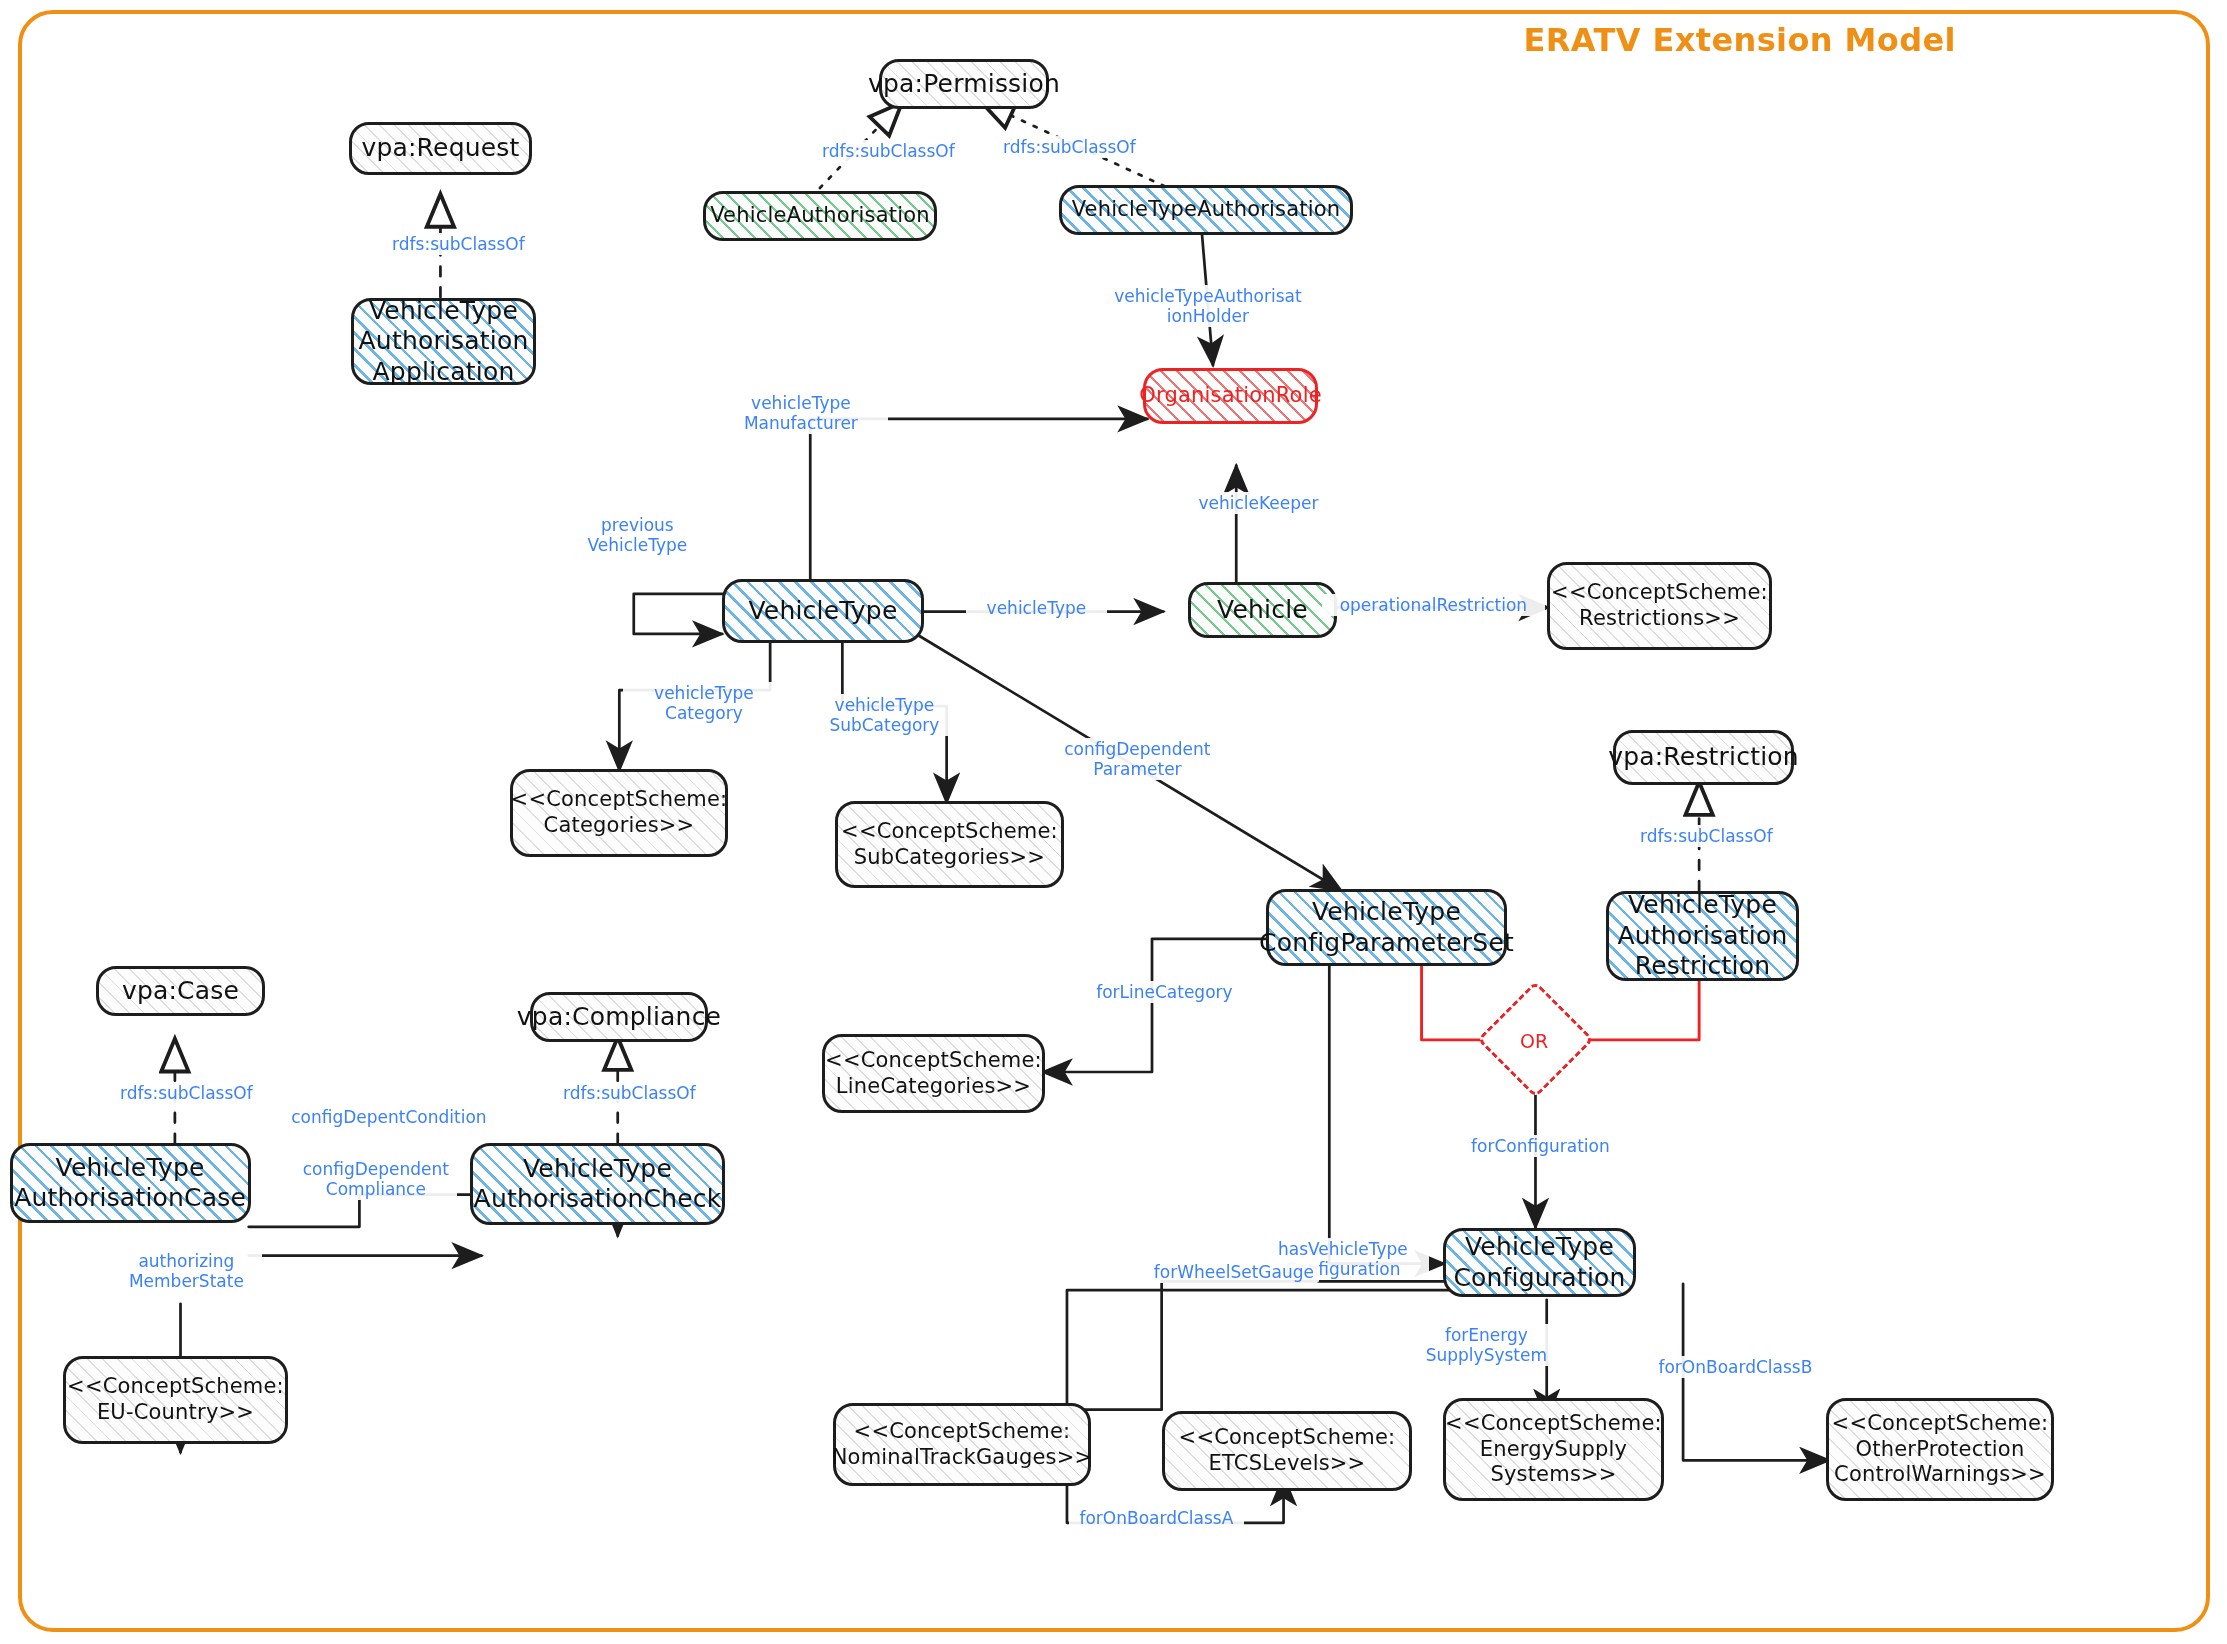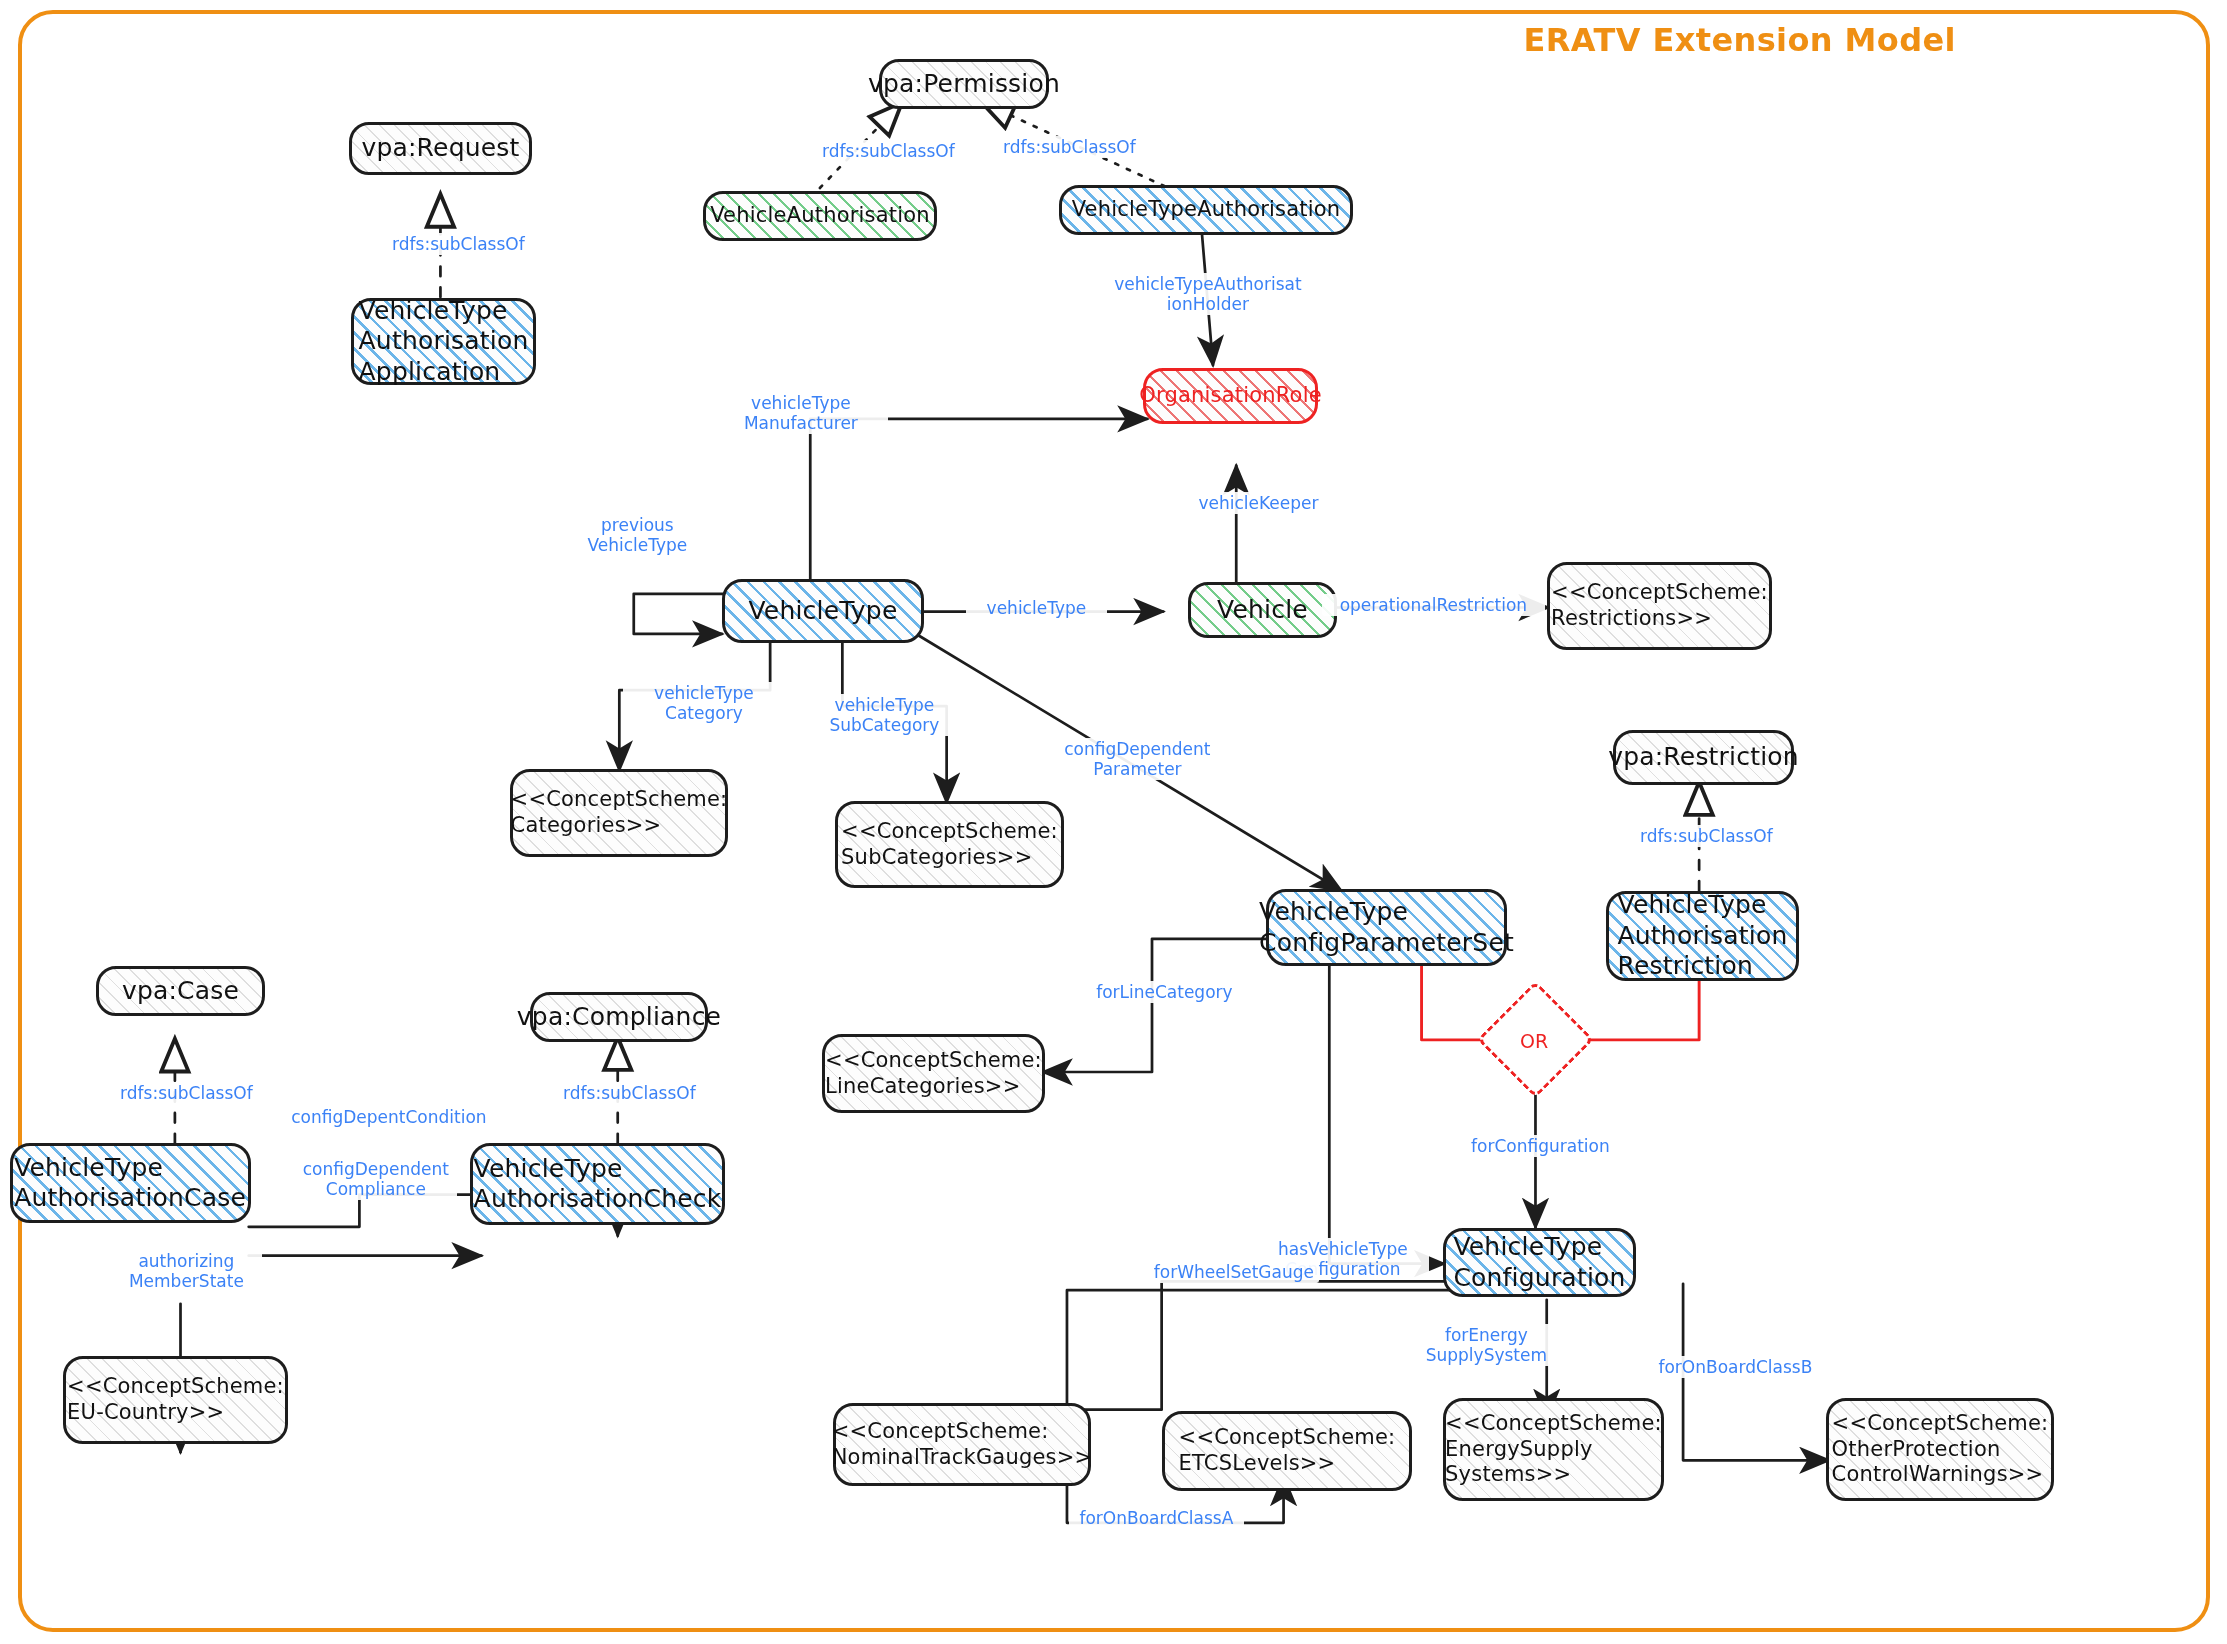--- a/index.html
+++ b/index.html
@@ -4,21 +4,21 @@
 <title>ERATV Extension Model</title>
 <style>
   html,body{margin:0;padding:0;background:#ffffff;}
   body{width:2227px;height:1645px;overflow:hidden;
        font-family:"DejaVu Sans","Liberation Sans",sans-serif;}
   #canvas{position:relative;width:2006px;height:1645px;background:#fff;}
   svg#wires{position:absolute;left:0;top:0;width:2227px;height:1645px;}
   .node{position:absolute;box-sizing:border-box;
         border:3.2px solid #1d1d1d;border-radius:20px;
         display:flex;align-items:center;justify-content:center;
-        text-align:left;line-height:1.22;color:#111;
+        text-align:center;line-height:1.22;color:#111;
         font-family:"DejaVu Sans","Liberation Sans",sans-serif;
         font-size:25px;letter-spacing:0.2px;padding:22px 8px;
         background-color:#fdfdfd;z-index:4;}
   
   .hatch-grey{background-image:repeating-linear-gradient(45deg,
       rgba(0,0,0,.12) 0 1.3px, rgba(0,0,0,0) 1.3px 10.4px);}
   .hatch-blue{background-image:repeating-linear-gradient(45deg,
       rgba(99,177,232,.95) 0 2.6px, rgba(0,0,0,0) 2.6px 11.2px);}
   .hatch-green{background-image:repeating-linear-gradient(45deg,
       rgba(92,196,118,.85) 0 2.1px, rgba(0,0,0,0) 2.1px 11.2px);}
@@ -191,21 +191,21 @@
 
   <div class="or-node" style="left:1494px;top:998px;"></div>
   <div class="or-text" style="left:1520px;top:1030px;">OR</div>
 
   <div class="lbl" style="left: 376px; top: 233px; width: 160px; white-space: pre-line;">rdfs:subClassOf</div>
 
   <div class="lbl" style="left: 814px; top: 140px; width: 144px; white-space: pre-line;">rdfs:subClassOf</div>
 
   <div class="lbl" style="left: 995px; top: 136px; width: 144px; white-space: pre-line;">rdfs:subClassOf</div>
 
-  <div class="lbl" style="left: 1101px; top: 273px; width: 209px; white-space: pre-line;">vehicleTypeAuthorisat
+  <div class="lbl" style="left: 1101px; top: 285px; width: 209px; white-space: pre-line;">vehicleTypeAuthorisat
 ionHolder</div>
 
   <div class="lbl" style="left: 714px; top: 392px; width: 169px; white-space: pre-line;">vehicleType
 Manufacturer</div>
 
   <div class="lbl" style="left: 1180px; top: 492px; width: 152px; white-space: pre-line;">vehicleKeeper</div>
 
   <div class="lbl" style="left: 563px; top: 514px; width: 144px; white-space: pre-line;">previous
 VehicleType</div>
 

